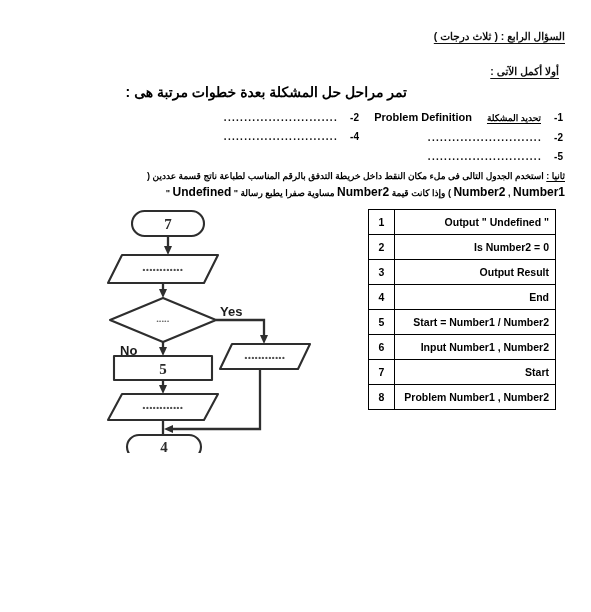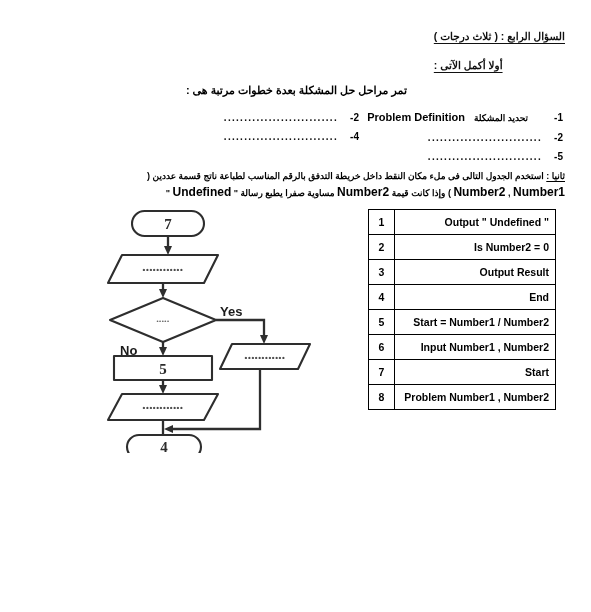--- a/index.html
+++ b/index.html
@@ -14,44 +14,44 @@
     font-family: "Liberation Sans", sans-serif;
     color: #000000;
     overflow: hidden;
   }
 
   
   #header-block {
     position: absolute;
     top: 26px;
     right: 26px;
-    text-align: left;
+    text-align: right;
     direction: rtl;
   }
   .hdr-line {
     font-size: 10.5px;
     font-weight: bold;
     color: #111;
     text-decoration: underline;
     text-underline-offset: 3px;
     white-space: nowrap;
     line-height: 20px;
   }
   #hdr-second {
-    margin-top: 9px;
+    margin-top: 15px;
     padding-right: 6px;
   }
 
   
   #intro-sentence {
     position: absolute;
     top: 84px;
     right: 184px;
     direction: rtl;
-    font-size: 11px;
+    font-size: 14px;
     font-weight: bold;
     white-space: nowrap;
   }
 
   
   #steps-right-col {
     position: absolute;
     top: 108px;
     right: 28px;
     direction: rtl;
@@ -72,27 +72,28 @@
     font-weight: bold;
     line-height: 19px;
     white-space: nowrap;
   }
   .step-num {
     min-width: 16px;
     text-align: right;
     direction: ltr;
   }
   .step-text-ar {
-    margin-right: 19px;
+    margin-right: 6px;
+    text-decoration: underline;
     text-underline-offset: 2px;
     font-size: 9px;
   }
   .step-text-en {
     direction: ltr;
-    margin-right: 9px;
+    margin-right: 15px;
     font-size: 11px;
     font-weight: bold;
   }
   .step-dots {
     direction: ltr;
     margin-right: 5px;
     letter-spacing: 1.3px;
     font-size: 10px;
     color: #111;
   }

